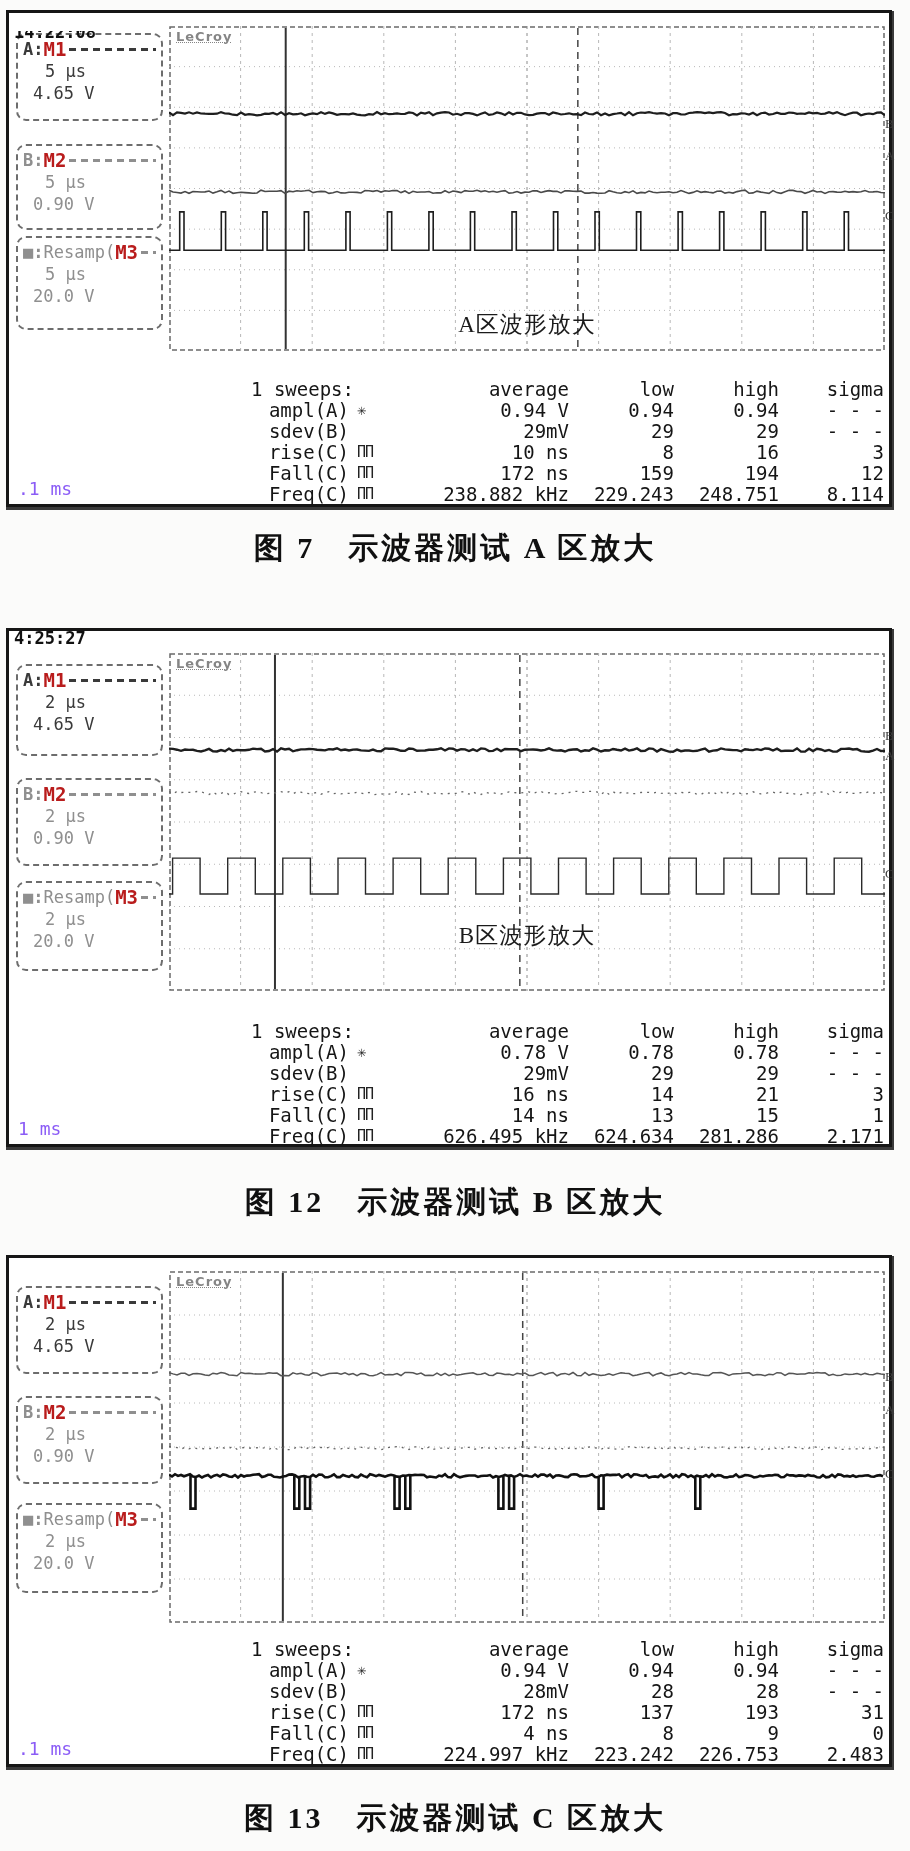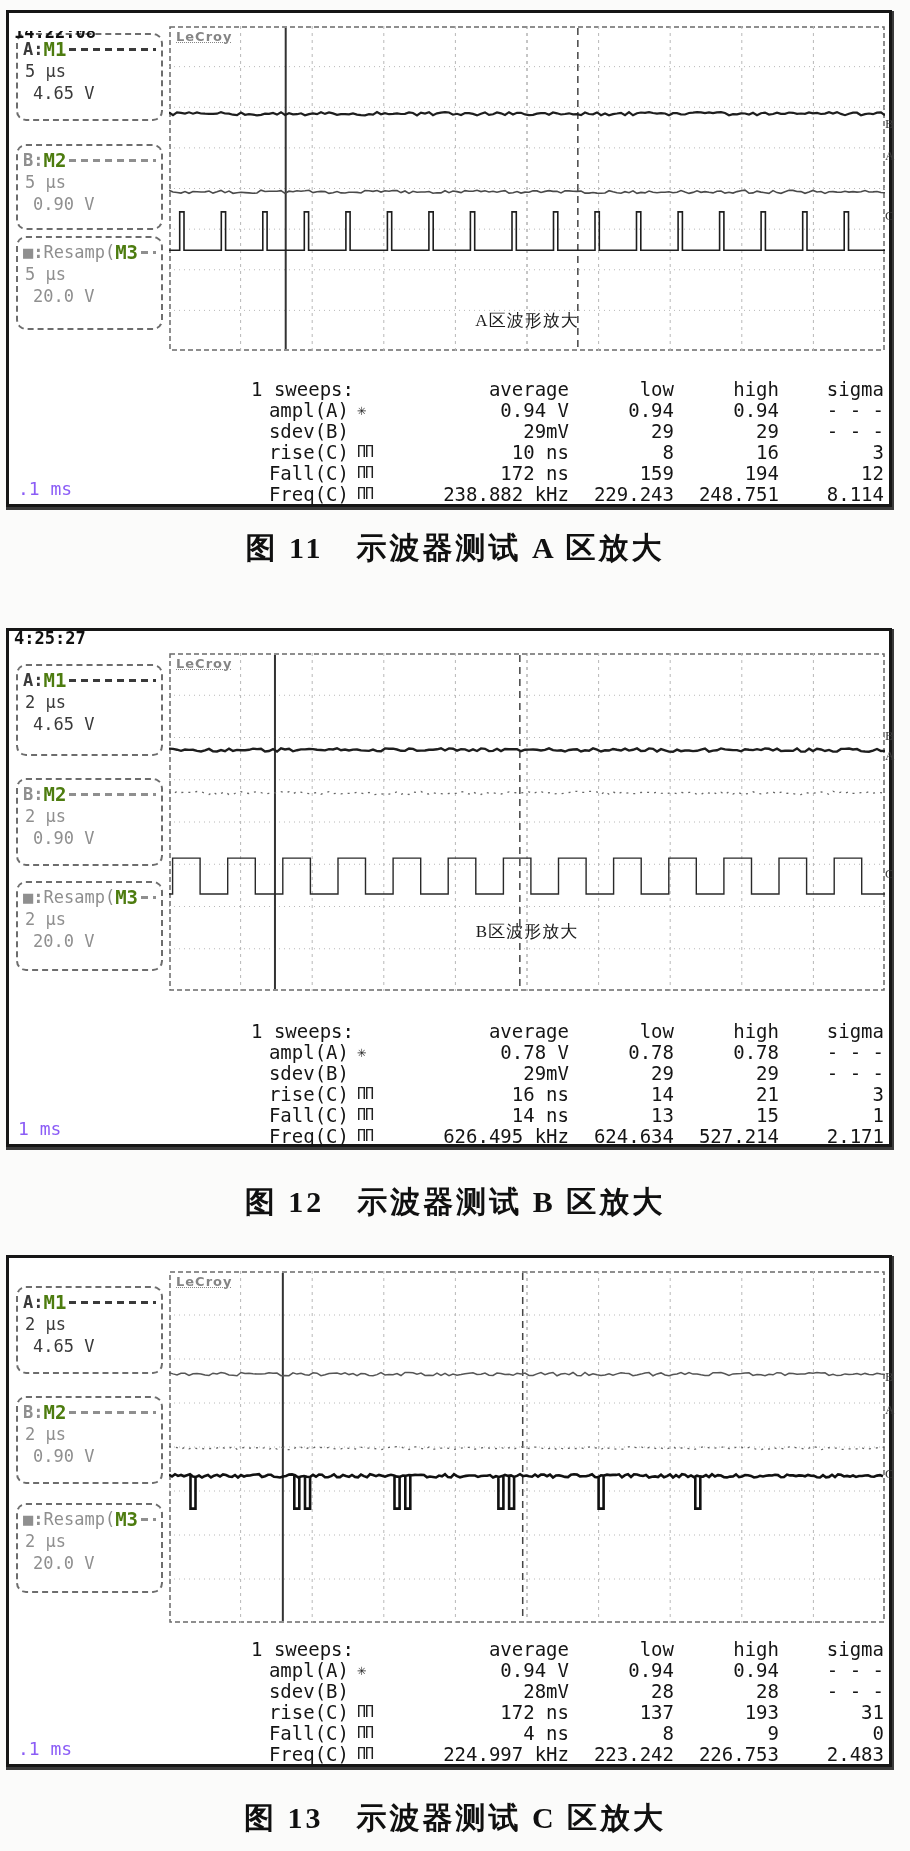--- a/index.html
+++ b/index.html
@@ -24,40 +24,40 @@
     position:absolute;left:7px;width:147px;border:2px dashed #6d6d6d;border-radius:10px;
     padding:3px 5px;box-sizing:border-box;font-size:17px;background:transparent;
   }
   .cb0{color:#3a3a3a}
   .cb1,.cb2{color:#8f8f8f}
   #p0 .cb0{top:20px;height:88px} #p0 .cb1{top:131px;height:86px} #p0 .cb2{top:223px;height:94px}
   #p1 .cb0{top:33px;height:92px} #p1 .cb1{top:147px;height:88px} #p1 .cb2{top:250px;height:90px}
   #p2 .cb0{top:28px;height:88px} #p2 .cb1{top:138px;height:88px} #p2 .cb2{top:245px;height:90px}
   .chanhead{display:flex;align-items:center;white-space:nowrap;}
   .cpre{font-weight:bold;}
-  .cname{font-weight:bold;color:#4d7c0f;font-size:19px;}
+  .cname{font-weight:bold;color:#b91c1c;font-size:19px;}
   .dashfill{flex:1;height:3px;margin-left:3px;
     background:repeating-linear-gradient(90deg,currentColor 0 7px,transparent 7px 12px);}
-  .cline{margin-left:2px;line-height:22px;}
+  .cline{margin-left:22px;line-height:22px;}
   .cline2{margin-left:10px;line-height:22px;}
 
   
   .gw{position:absolute;}
   #p0 .gw{left:160px;top:13px;width:716px;height:325px}
   #p1 .gw{left:160px;top:22px;width:716px;height:338px}
   #p2 .gw{left:160px;top:13px;width:716px;height:352px}
   .gridsvg{position:absolute;inset:0;width:100%;height:100%;}
   .logo{
     position:absolute;top:3px;left:7px;font-size:13px;font-weight:bold;color:#858585;
     font-family:"DejaVu Sans","Liberation Sans",sans-serif;
     text-decoration:underline dotted 1px;letter-spacing:1px;z-index:3;
   }
   .annot{
     position:absolute;left:0;right:0;text-align:center;z-index:3;
-    font-family:"Liberation Serif","DejaVu Serif",serif;font-size:17px;color:#1b1b1b;
+    font-family:"Liberation Serif","DejaVu Serif",serif;font-size:23px;color:#1b1b1b;
     letter-spacing:1px;
   }
   #p0 .annot{top:87%} #p1 .annot{top:79%} #p2 .annot{top:84%}
   .edges{position:absolute;top:0;right:-14px;bottom:0;width:15px;z-index:3;}
   .edgemark{
     position:absolute;left:1px;transform:translateY(-50%);
     font-family:"Liberation Serif","DejaVu Serif",serif;font-size:13px;color:#3c3c3c;
   }
 
   
@@ -194,21 +194,21 @@
         <span class="c-name">Freq(C)</span>
         <span class="c-icon">ΠΠ</span>
         <span>238.882 kHz</span>
         <span>229.243</span>
         <span>248.751</span>
         <span>8.114</span>
       </div>
   </div>
   <div class="tdiv">.1 ms</div>
 </section>
-<div class="caption" id="cap0">图 11　示波器测试 A 区放大</div>
+<div class="caption" id="cap0">图 7　示波器测试 A 区放大</div>
 
 <section class="panel" id="p1">
   <div class="ts">4:25:27</div>
 
   <div class="chanbox cb0">
     <div class="chanhead">
         <span class="cpre">A:</span>
         <span></span>
         <span class="cname">M1</span>
         <span class="dashfill"></span>
@@ -309,21 +309,21 @@
         <span>14 ns</span>
         <span>13</span>
         <span>15</span>
         <span>1</span>
       </div>
     <div class="trow">
         <span class="c-name">Freq(C)</span>
         <span class="c-icon">ΠΠ</span>
         <span>626.495 kHz</span>
         <span>624.634</span>
-        <span>527.214</span>
+        <span>281.286</span>
         <span>2.171</span>
       </div>
   </div>
   <div class="tdiv">1 ms</div>
 </section>
 <div class="caption" id="cap1">图 12　示波器测试 B 区放大</div>
 
 <section class="panel" id="p2">
   <div class="ts"></div>
 

